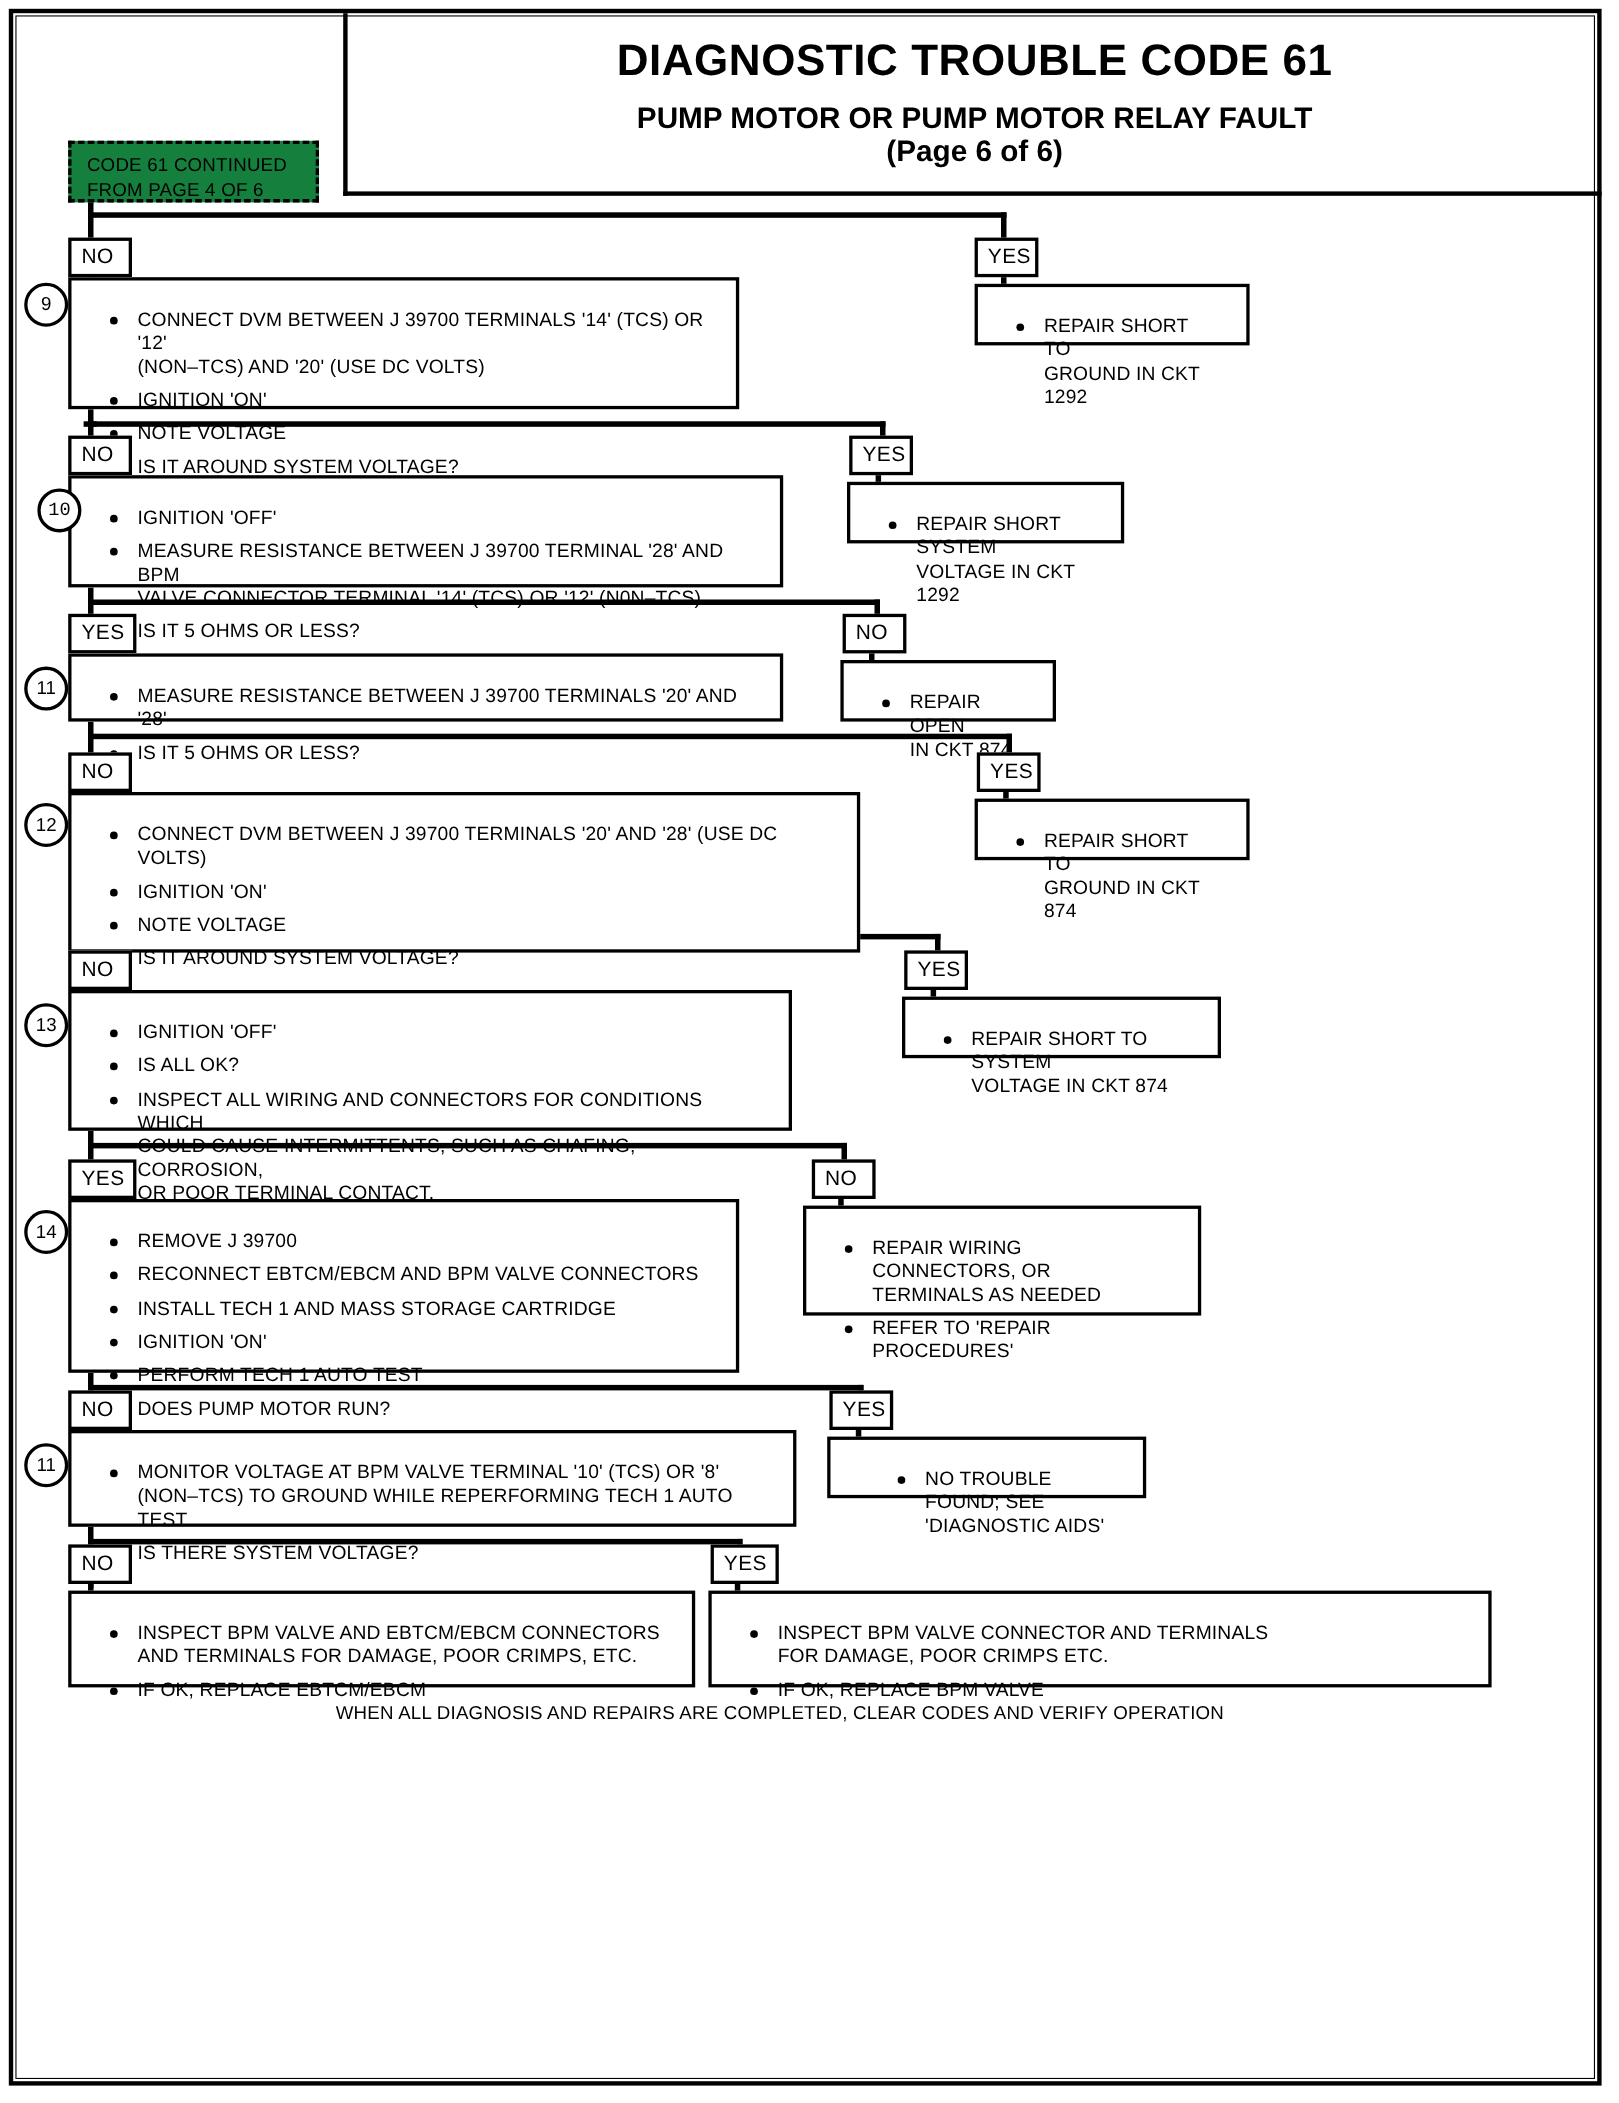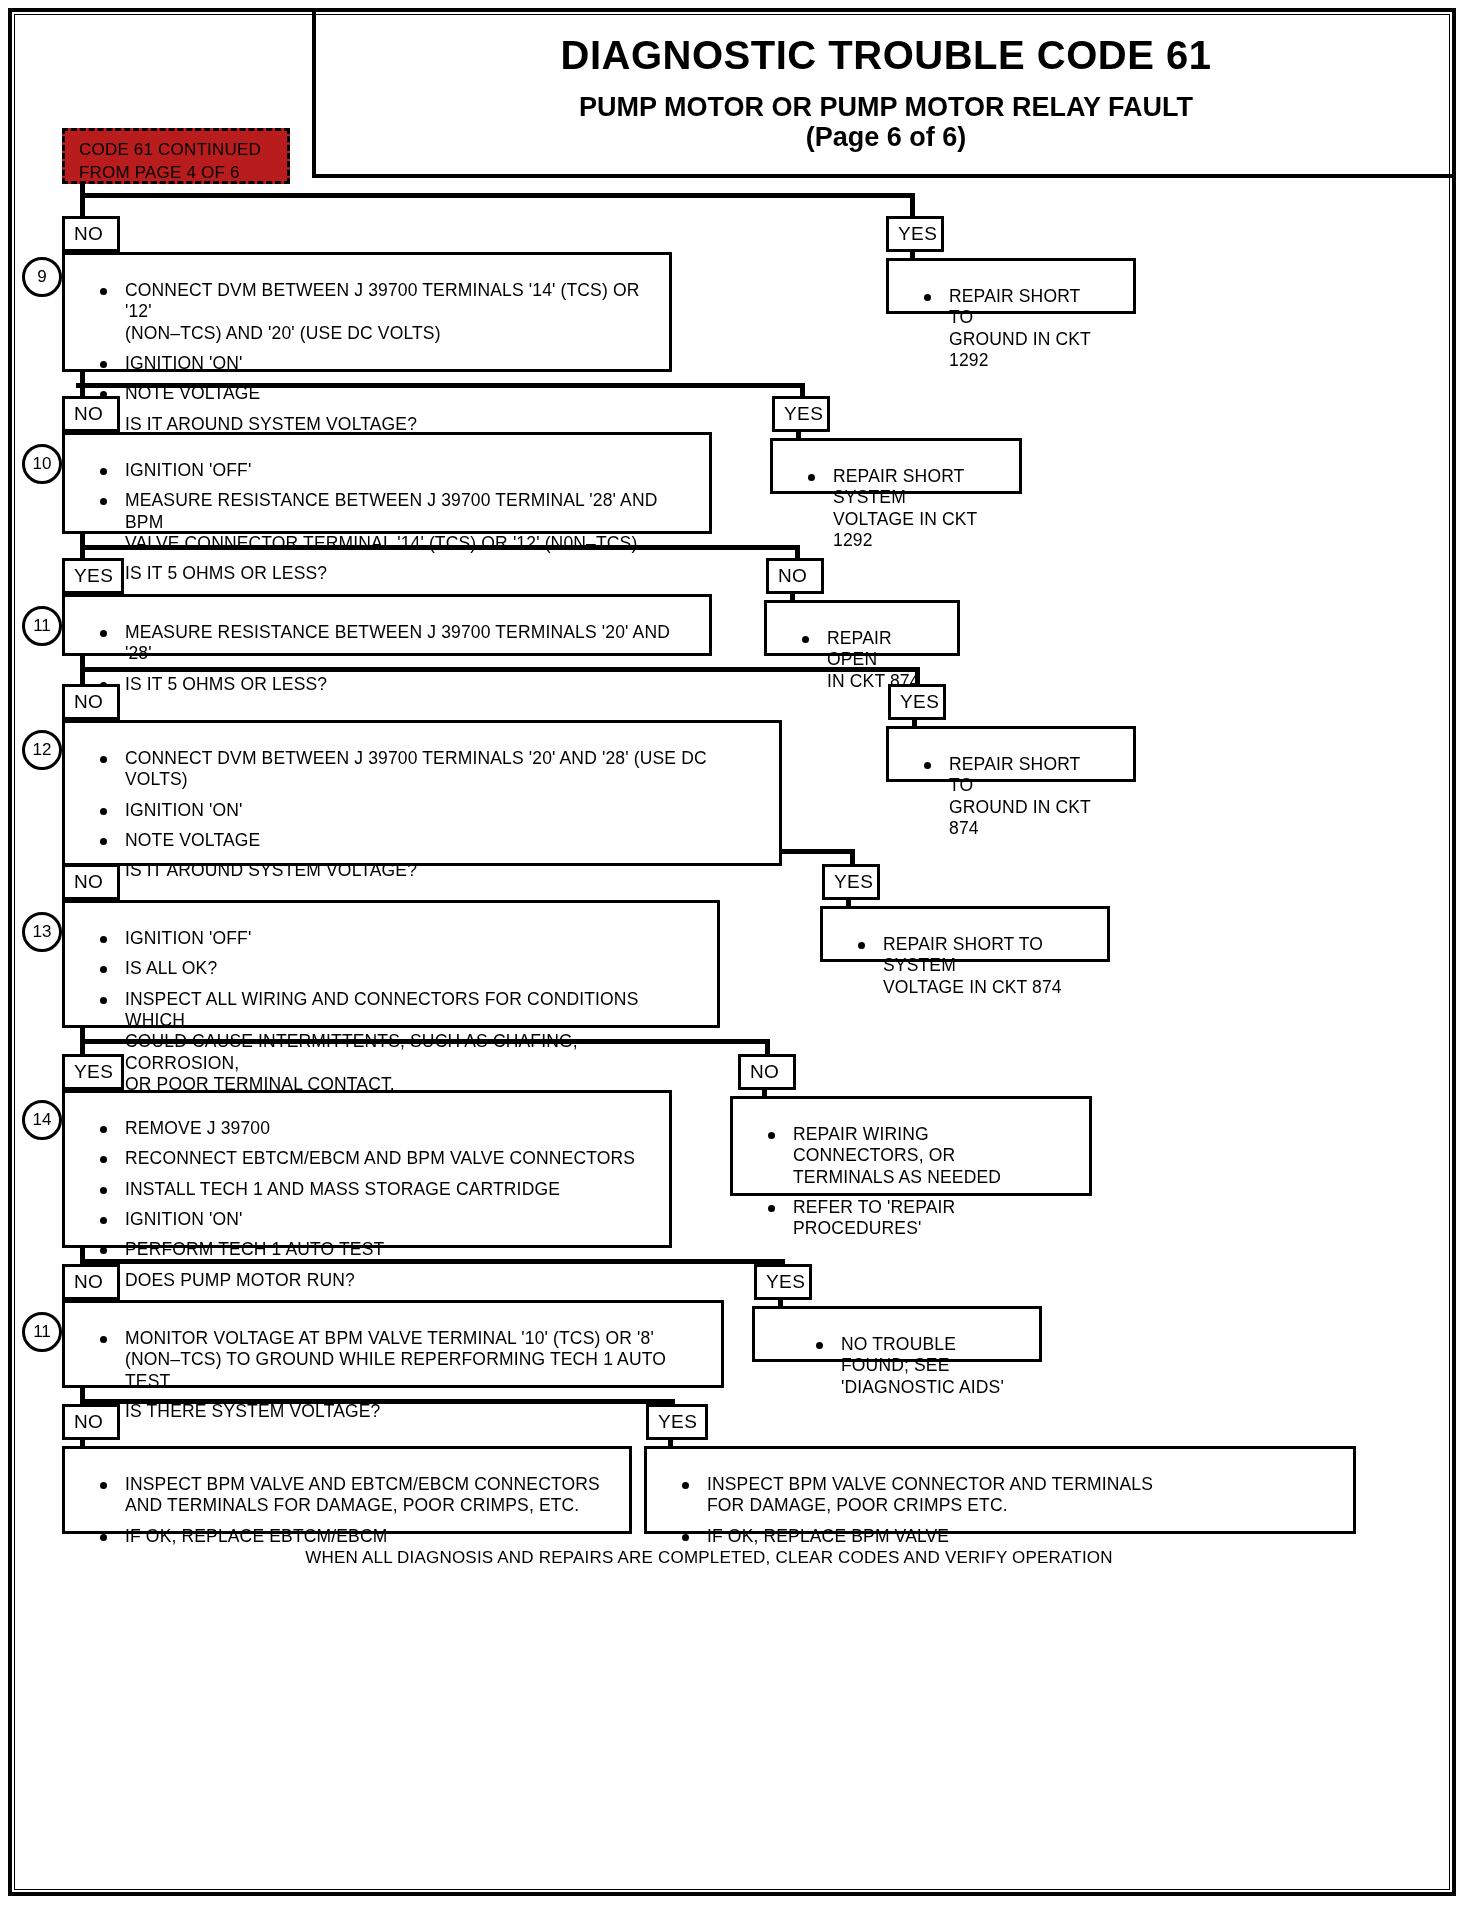--- a/index.html
+++ b/index.html
@@ -72,21 +72,21 @@
   
   .abs { position: absolute; box-sizing: border-box; }
 
   
   .cont-box {
     border: 3px dashed #000;
     padding: 8px 10px 8px 14px;
     font-size: 17px;
     line-height: 1.35;
     letter-spacing: 0.2px;
-    background: #b91c1c;
+    background: #15803d;
   }
 
   
   .yn {
     border: 3px solid #000;
     background: #fff;
     font-size: 19px;
     font-weight: normal;
     display: flex;
     align-items: center;
@@ -195,21 +195,21 @@
         <li>REPAIR SHORT TO
 GROUND IN CKT 1292</li>
       </ul>
   </div>
 
   <div class="ln-v abs" style="left:80px; top:372px; height:60px;"></div>
   <div class="ln-h abs" style="left:80px; top:383px; width:725px;"></div>
   <div class="ln-v abs" style="left:800px; top:383px; height:20px;"></div>
 
   <div class="abs yn" style="left:62px; top:396px; width:58px; height:36px;">NO</div>
-  <div class="stepnum" style="left:22px; top:444px;">10</div>
+  <div class="stepnum" style="left:34px; top:444px;font-family:Liberation Mono, monospace;">10</div>
   <div class="abs cbox" style="left:62px; top:432px; width:650px; height:102px;">
     <ul>
       <li>IGNITION 'OFF'</li>
       <li>MEASURE RESISTANCE BETWEEN J 39700 TERMINAL '28' AND BPM
 VALVE CONNECTOR TERMINAL '14' (TCS) OR '12' (N0N–TCS)</li>
       <li>IS IT 5 OHMS OR LESS?</li>
     </ul>
   </div>
   <div class="abs yn" style="left:772px; top:396px; width:58px; height:36px;">YES</div>
   <div class="ln-v abs" style="left:796px; top:430px; height:12px;"></div>

